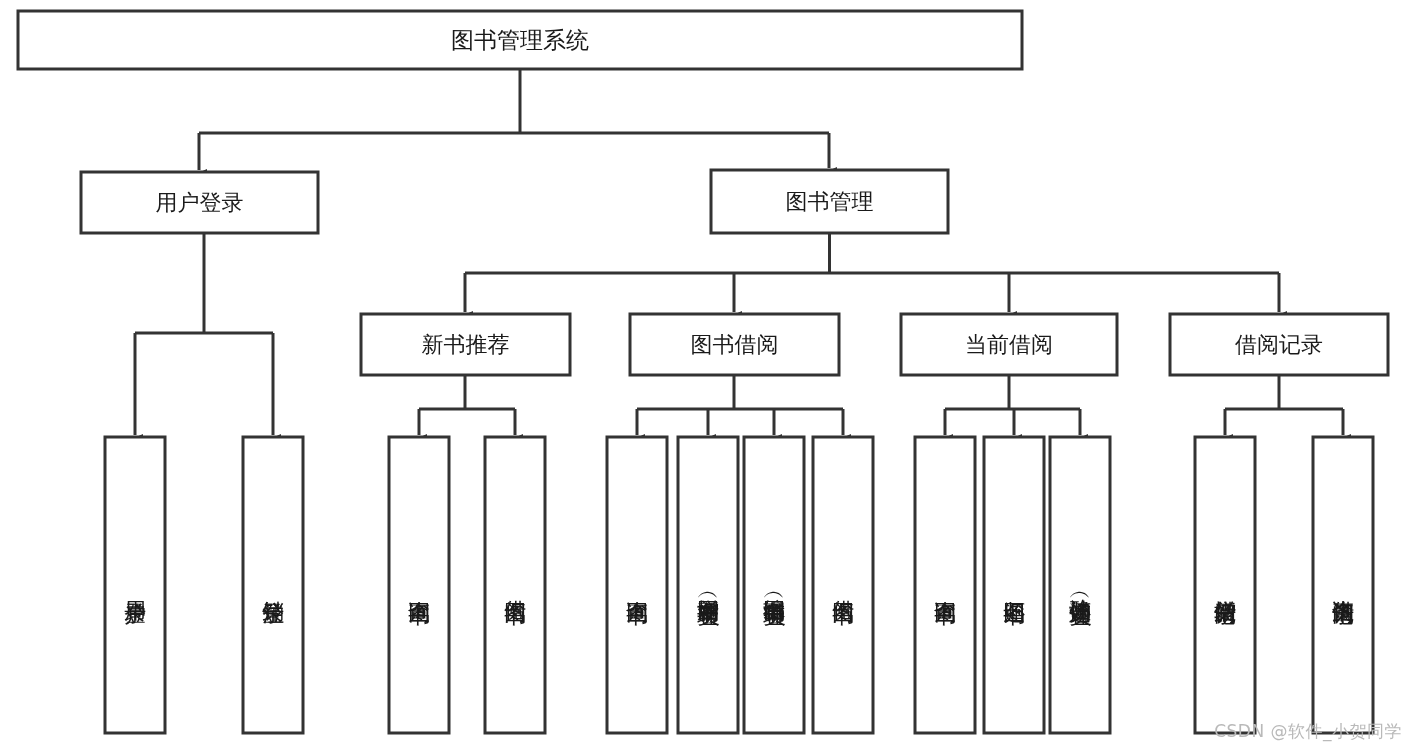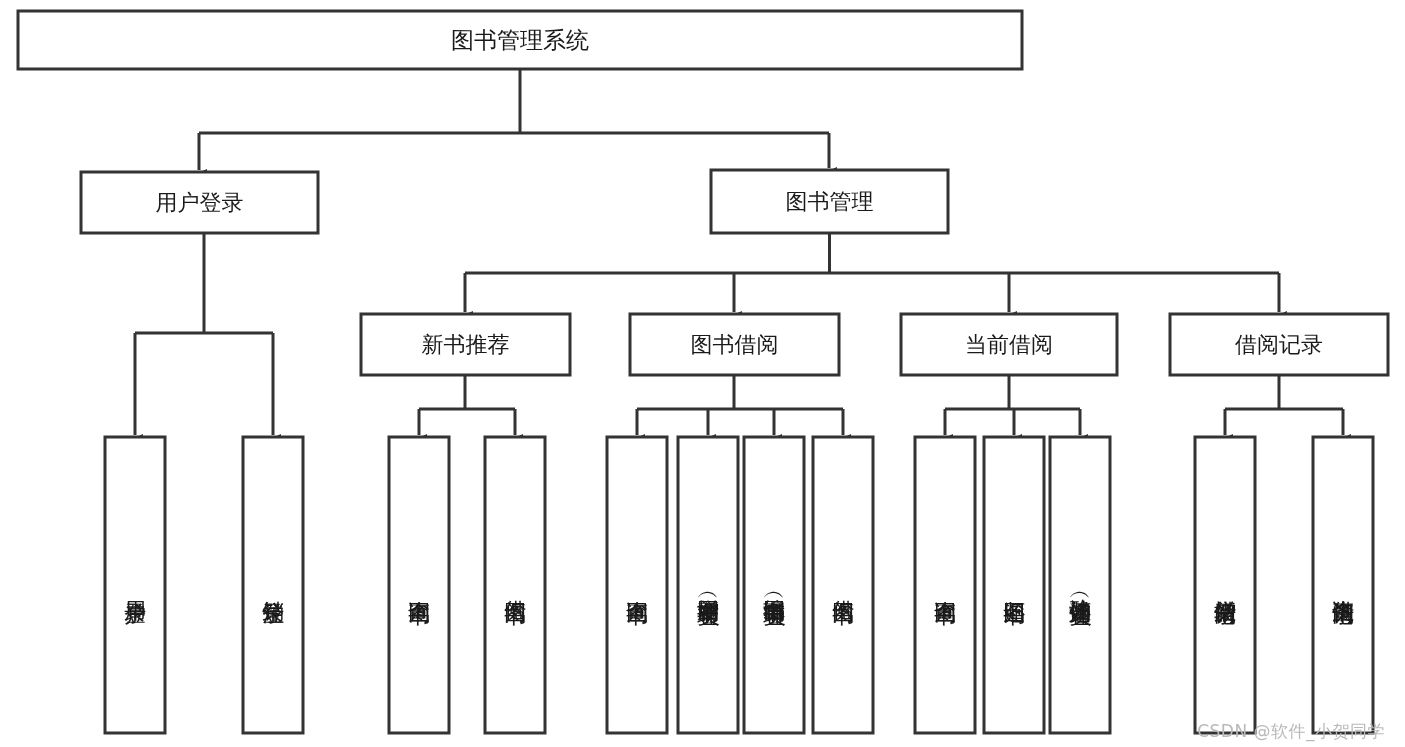--- a/index.html
+++ b/index.html
@@ -21,21 +21,21 @@
     position:absolute;display:flex;align-items:center;justify-content:center;
     pointer-events:none;
   }
   .leaf-label{
     writing-mode:vertical-rl;text-orientation:upright;
     font-size:22px;line-height:1.12;color:#1a1a1a;letter-spacing:1px;
     font-family:"DejaVu Sans","Liberation Sans",sans-serif;
     white-space:nowrap;text-align:center;
   }
   #watermark{
-    position:absolute;right:20px;bottom:4px;
+    position:absolute;right:3px;bottom:4px;
     font-size:17px;color:#b9b9b9;letter-spacing:.5px;
     font-family:"DejaVu Sans","Liberation Sans",sans-serif;
     user-select:none;
   }
 </style>
 </head>
 <body>
 
 <div id="diagram-root">
   <svg id="flow" viewBox="0 0 1405 747">

